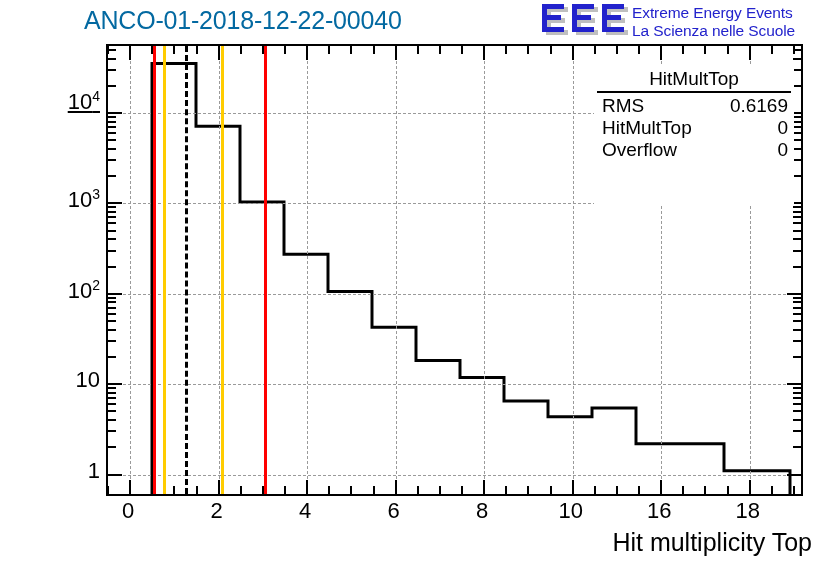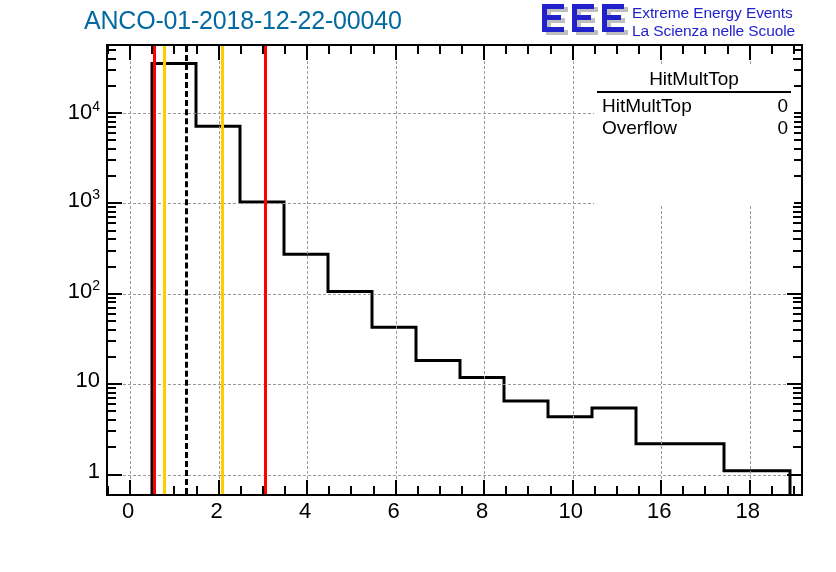--- a/index.html
+++ b/index.html
@@ -228,21 +228,21 @@
       <div>Extreme Energy Events</div>
       <div>La Scienza nelle Scuole</div>
     </div>
   </div>
 
   <div id="ylabels">
       <div class="ylab" style="top: 413.529px;">1</div>
       <div class="ylab" style="top: 323.129px;">10</div>
       <div class="ylab" style="top: 232.729px;"><span>10</span><sup>2</sup></div>
       <div class="ylab" style="top: 142.329px;"><span>10</span><sup>3</sup></div>
-      <div class="ylab" style="top: 54px;"><span>10</span><sup>4</sup></div>
+      <div class="ylab" style="top: 44px; text-decoration: underline;"><span>10</span><sup>4</sup></div>
     </div>
 
   <div id="frame">
     <svg id="hist-svg" viewBox="0 0 697 452" preserveAspectRatio="none">
         <path d="M 44.25396825396825 452 L 44.25396825396825 17.745035921014733 L 88.5079365079365 17.745035921014733 L 88.5079365079365 80.93192431299082 L 132.76190476190476 80.93192431299082 L 132.76190476190476 157.3287871302797 L 177.015873015873 157.3287871302797 L 177.015873015873 210.21519647371773 L 221.26984126984127 210.21519647371773 L 221.26984126984127 247.72878713027967 L 265.5238095238095 247.72878713027967 L 265.5238095238095 283.70256391423186 L 309.77777777777777 283.70256391423186 L 309.77777777777777 317.2962046376837 L 354.031746031746 317.2962046376837 L 354.031746031746 334.38688839197613 L 398.2857142857143 334.38688839197613 L 398.2857142857143 358.18391409559825 L 442.53968253968253 358.18391409559825 L 442.53968253968253 374.10256391423184 L 486.7936507936508 374.10256391423184 L 486.7936507936508 365.34189873830354 L 531.047619047619 365.34189873830354 L 531.047619047619 401.31567552225573 L 619.5555555555555 401.31567552225573 L 619.5555555555555 428.5287871302796 L 641.6825396825396 428.5287871302796 L 641.6825396825396 428.5287871302796 L 685.936507936508 428.5287871302796 L 685.936507936508 452" fill="none" stroke="#000000" stroke-width="3" stroke-linejoin="miter"></path>
       </svg>
   <div class="gridline-v" style="left: 22.127px;"></div>
       <div class="gridline-v" style="left: 110.635px;"></div>
       <div class="gridline-v" style="left: 199.143px;"></div>
       <div class="gridline-v" style="left: 287.651px;"></div>
@@ -420,25 +420,30 @@
       <div class="xlab" style="left: 22.127px;">0</div>
       <div class="xlab" style="left: 110.635px;">2</div>
       <div class="xlab" style="left: 199.143px;">4</div>
       <div class="xlab" style="left: 287.651px;">6</div>
       <div class="xlab" style="left: 376.159px;">8</div>
       <div class="xlab" style="left: 464.667px;">10</div>
       <div class="xlab" style="left: 553.175px;">16</div>
       <div class="xlab" style="left: 641.683px;">18</div>
     </div>
 
+  <div id="xaxis-title">Hit multiplicity Top</div>
 
   <div id="stats-box">
     <div id="stats-title">HitMultTop</div>
     <div id="stats-rule"></div>
     <div id="stats-rows">
+        <div class="stat-row">
+          <span class="stat-key">RMS</span>
+          <span class="stat-val">0.6169</span>
+        </div>
         <div class="stat-row">
           <span class="stat-key">HitMultTop</span>
           <span class="stat-val">0</span>
         </div>
         <div class="stat-row">
           <span class="stat-key">Overflow</span>
           <span class="stat-val">0</span>
         </div>
       </div>
   </div>

